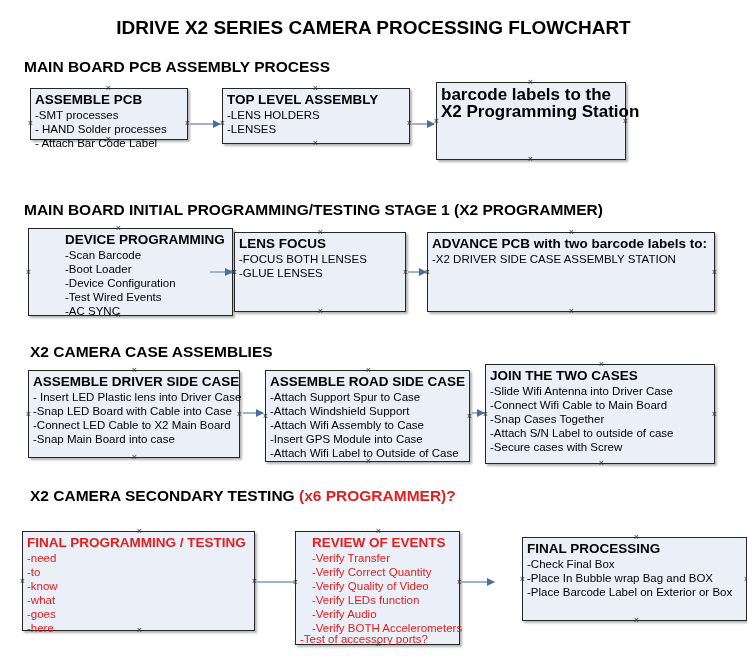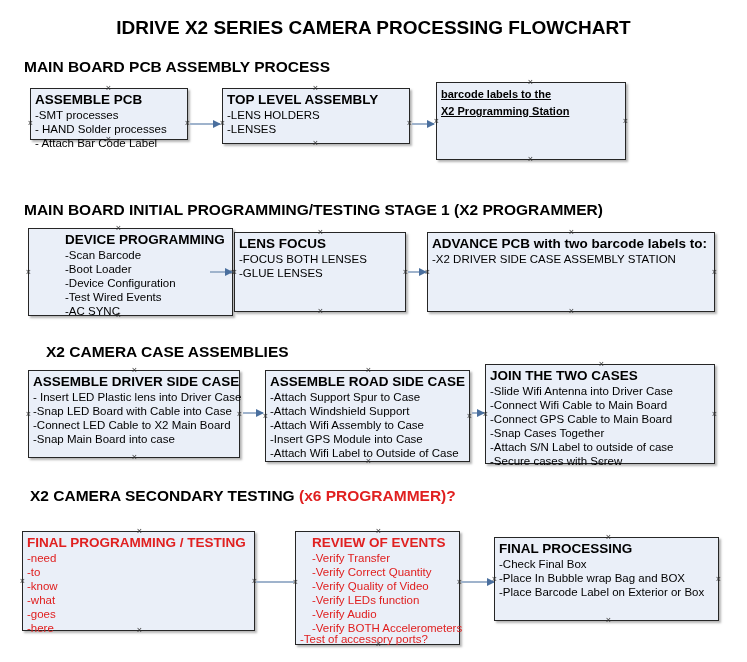--- a/index.html
+++ b/index.html
@@ -58,23 +58,22 @@
     color: #000000;
   }
   .node .nl {
     font-size: 11.5px;
     line-height: 14px;
     white-space: nowrap;
     color: #000000;
   }
   .node.bodybold .nl {
     font-weight: bold;
-    font-size: 11px;
+    font-size: 17px;
     line-height: 17px;
-    text-decoration: underline;
   }
   .node.red .nh, .node.red .nl { color: #e02020; }
   .node .overflow {
     position: absolute;
     left: 4px;
     font-size: 11.5px;
     line-height: 14px;
     white-space: nowrap;
     color: #e02020;
   }
@@ -193,21 +192,21 @@
 
   <div class="node" style="left:427px; top:232px; width:288px; height:80px;">
     <div class="nh">ADVANCE PCB with two barcode labels to:</div>
     <div class="nl">-X2 DRIVER  SIDE  CASE  ASSEMBLY STATION</div>
     <span class="hx" style="left:140px; top:-4px;"></span>
     <span class="hx" style="left:140px; bottom:-4px;"></span>
     <span class="hx" style="left:-4px; top:36px;"></span>
     <span class="hx" style="right:-4px; top:36px;"></span>
   </div>
 
-  <div class="section-head" style="left:30px; top:343px;margin-left:16px;">
+  <div class="section-head" style="left:30px; top:343px;">
     <span>X2 CAMERA CASE ASSEMBLIES</span>
   </div>
 
   <div class="node" style="left:28px; top:370px; width:212px; height:88px;">
     <div class="nh">ASSEMBLE DRIVER SIDE CASE</div>
     <div class="nl">- Insert LED Plastic lens into Driver Case</div>
     <div class="nl">-Snap LED Board with Cable into Case</div>
     <div class="nl">-Connect LED Cable to X2 Main Board</div>
     <div class="nl">-Snap Main Board into case</div>
     <span class="hx" style="left:102px; top:-4px;"></span>
@@ -234,21 +233,20 @@
   </div>
 
   <div class="conn" style="left:472px; top:412px; width:12px;">
     <span class="head"></span>
   </div>
 
   <div class="node" style="left:485px; top:364px; width:230px; height:100px;">
     <div class="nh">JOIN THE TWO CASES</div>
     <div class="nl">-Slide Wifi Antenna into Driver Case</div>
     <div class="nl">-Connect Wifi Cable to Main Board</div>
-    <div class="nl">-Connect GPS Cable to Main Board</div>
     <div class="nl">-Snap Cases Together</div>
     <div class="nl">-Attach S/N Label to outside of case</div>
     <div class="nl">-Secure cases with Screw</div>
     <span class="hx" style="left:112px; top:-4px;"></span>
     <span class="hx" style="left:112px; bottom:-4px;"></span>
     <span class="hx" style="left:-4px; top:46px;"></span>
     <span class="hx" style="right:-4px; top:46px;"></span>
   </div>
 
   <div class="section-head" style="left:30px; top:487px;">
@@ -283,21 +281,21 @@
     <span class="hx" style="left:79px; top:-4px;"></span>
     <span class="hx" style="left:79px; bottom:-4px;"></span>
     <span class="hx" style="left:-4px; top:47px;"></span>
     <span class="hx" style="right:-4px; top:47px;"></span>
   </div>
 
   <div class="conn" style="left:461px; top:581px; width:33px;">
     <span class="head"></span>
   </div>
 
-  <div class="node" style="left:494px; top:537px; width:225px; height:84px;">
+  <div class="node" style="left:522px; top:537px; width:225px; height:84px;">
     <div class="nh">FINAL PROCESSING</div>
     <div class="nl"> -Check Final Box</div>
     <div class="nl">-Place In Bubble wrap Bag and BOX</div>
     <div class="nl">-Place Barcode Label on Exterior or Box</div>
     <span class="hx" style="left:110px; top:-4px;"></span>
     <span class="hx" style="left:110px; bottom:-4px;"></span>
     <span class="hx" style="left:-4px; top:38px;"></span>
     <span class="hx" style="right:-4px; top:38px;"></span>
   </div>
 

